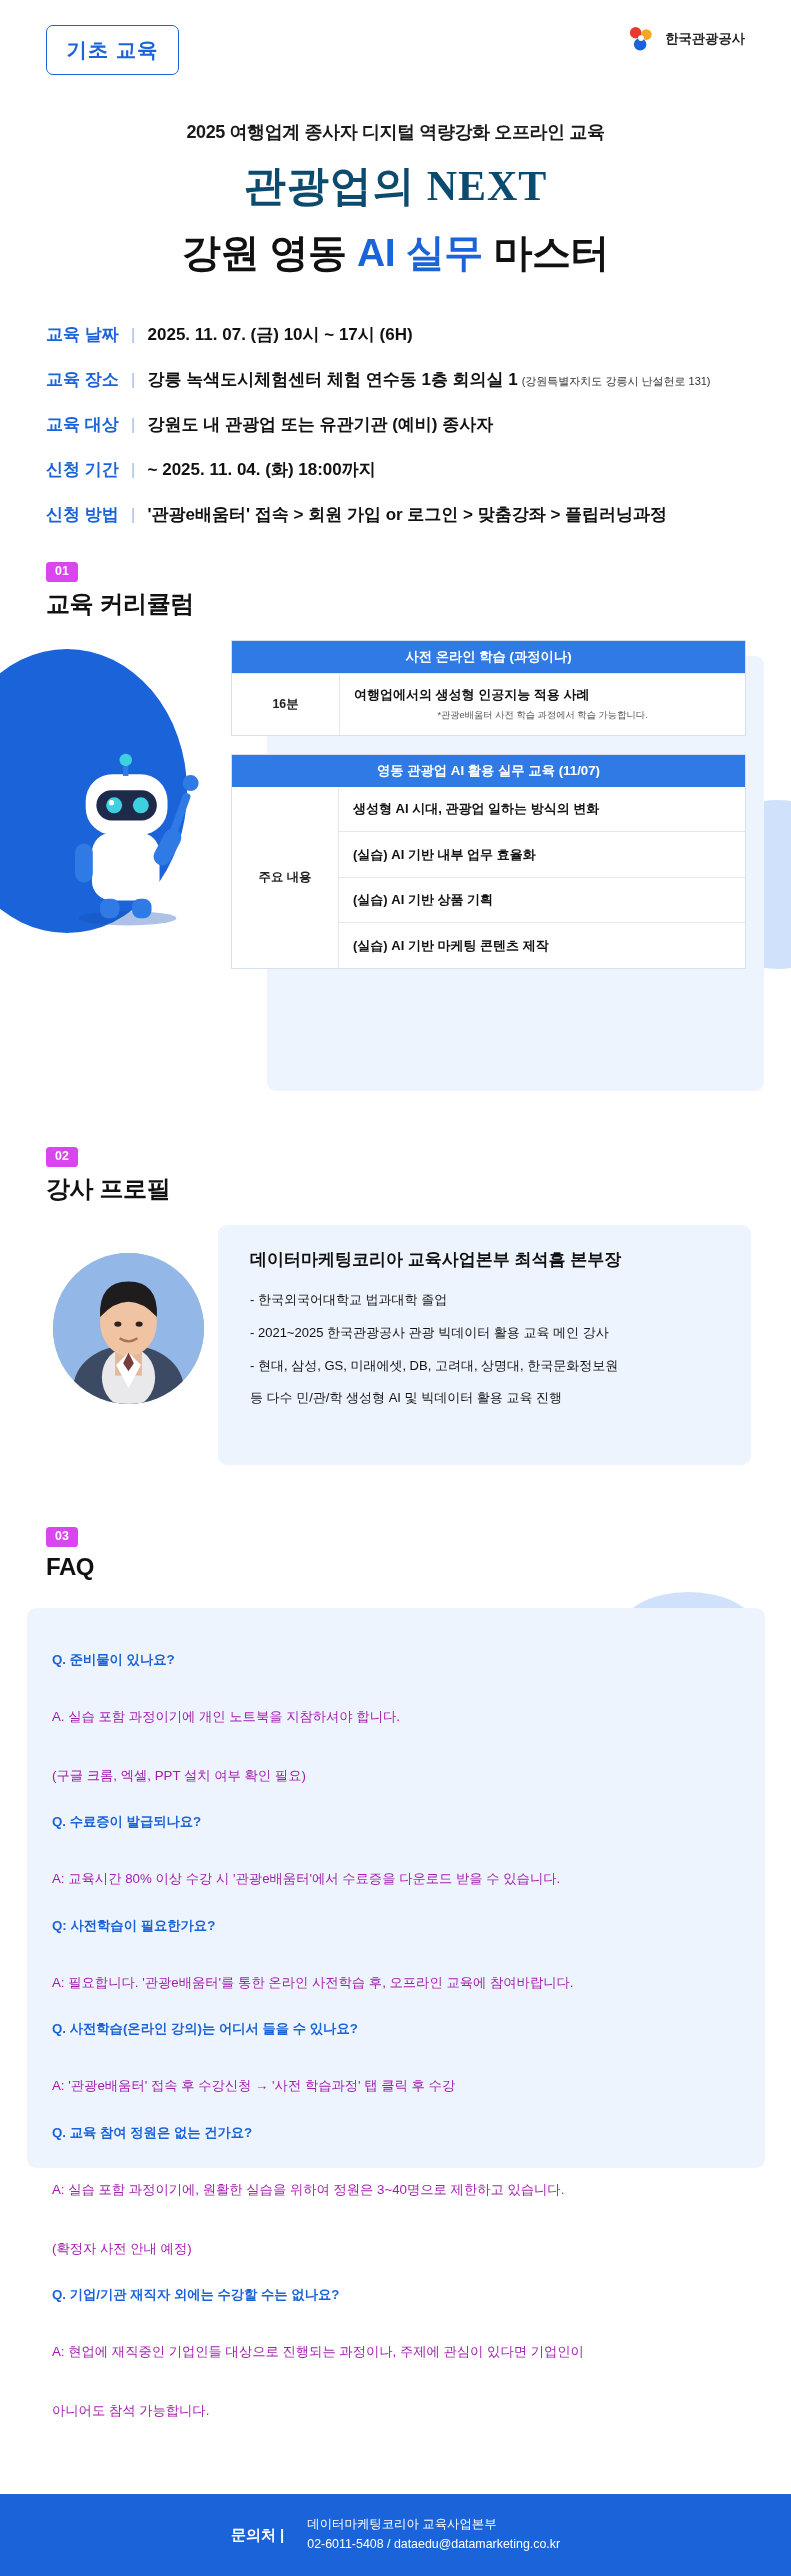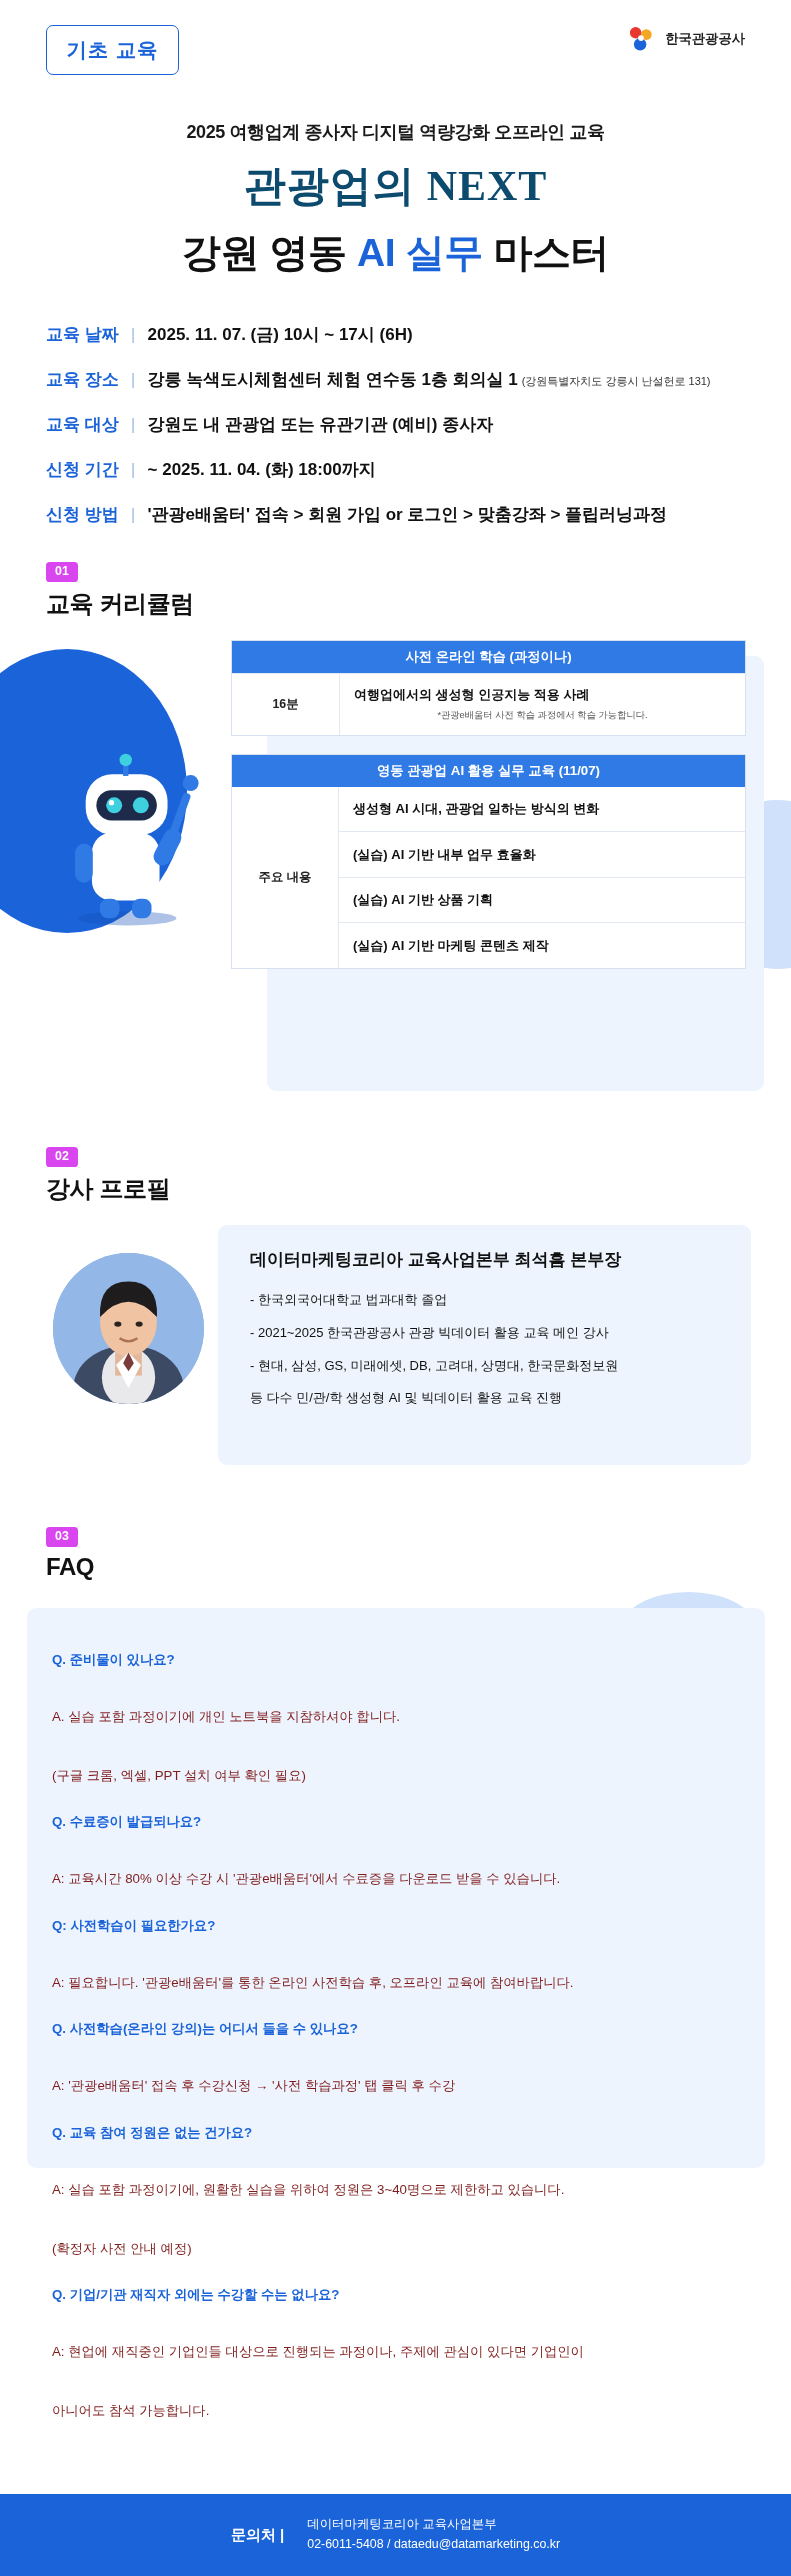--- a/index.html
+++ b/index.html
@@ -304,21 +304,21 @@
   }
   .faq-item { margin-bottom: 27px; }
   .faq-q {
     color: #1b63d8;
     font-size: 13.3px;
     font-weight: bold;
     margin-bottom: 8px;
   }
   .faq-a {
     font-size: 13.3px;
-    color: #7f1d1d;
+    color: #a21caf;
     line-height: 1.55;
     margin-top: 38px;
   }
 
   
   .footer {
     position: absolute;
     left: 0; bottom: 0;
     width: 791px;
     height: 82px;

